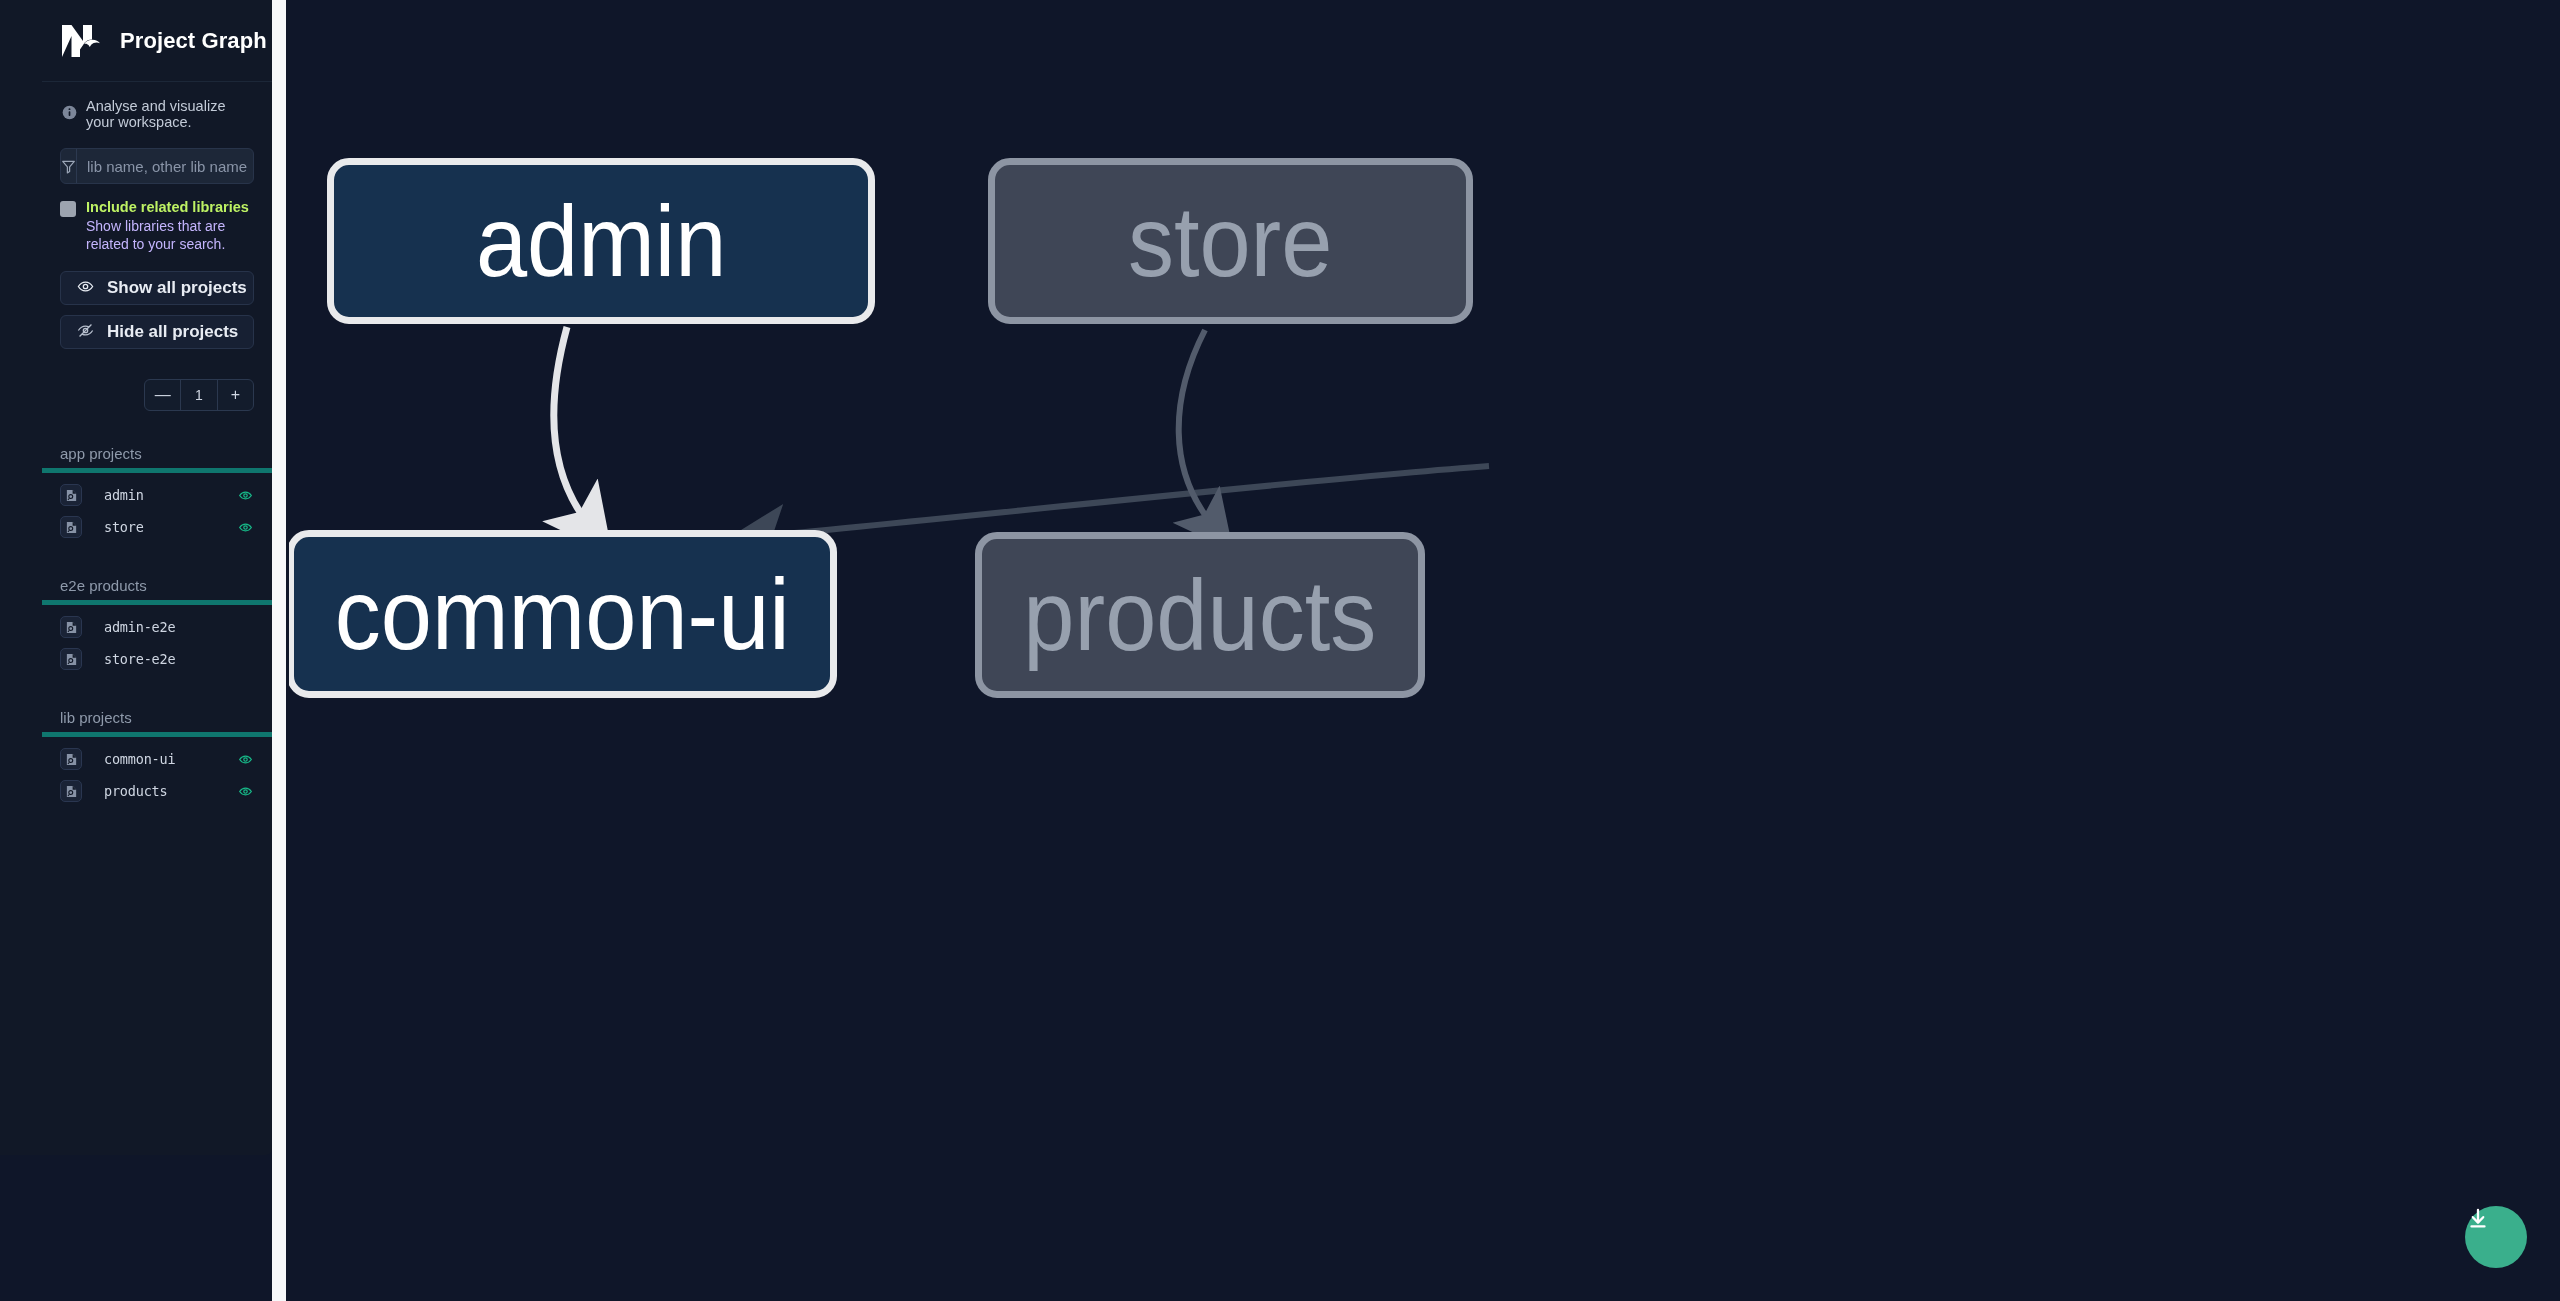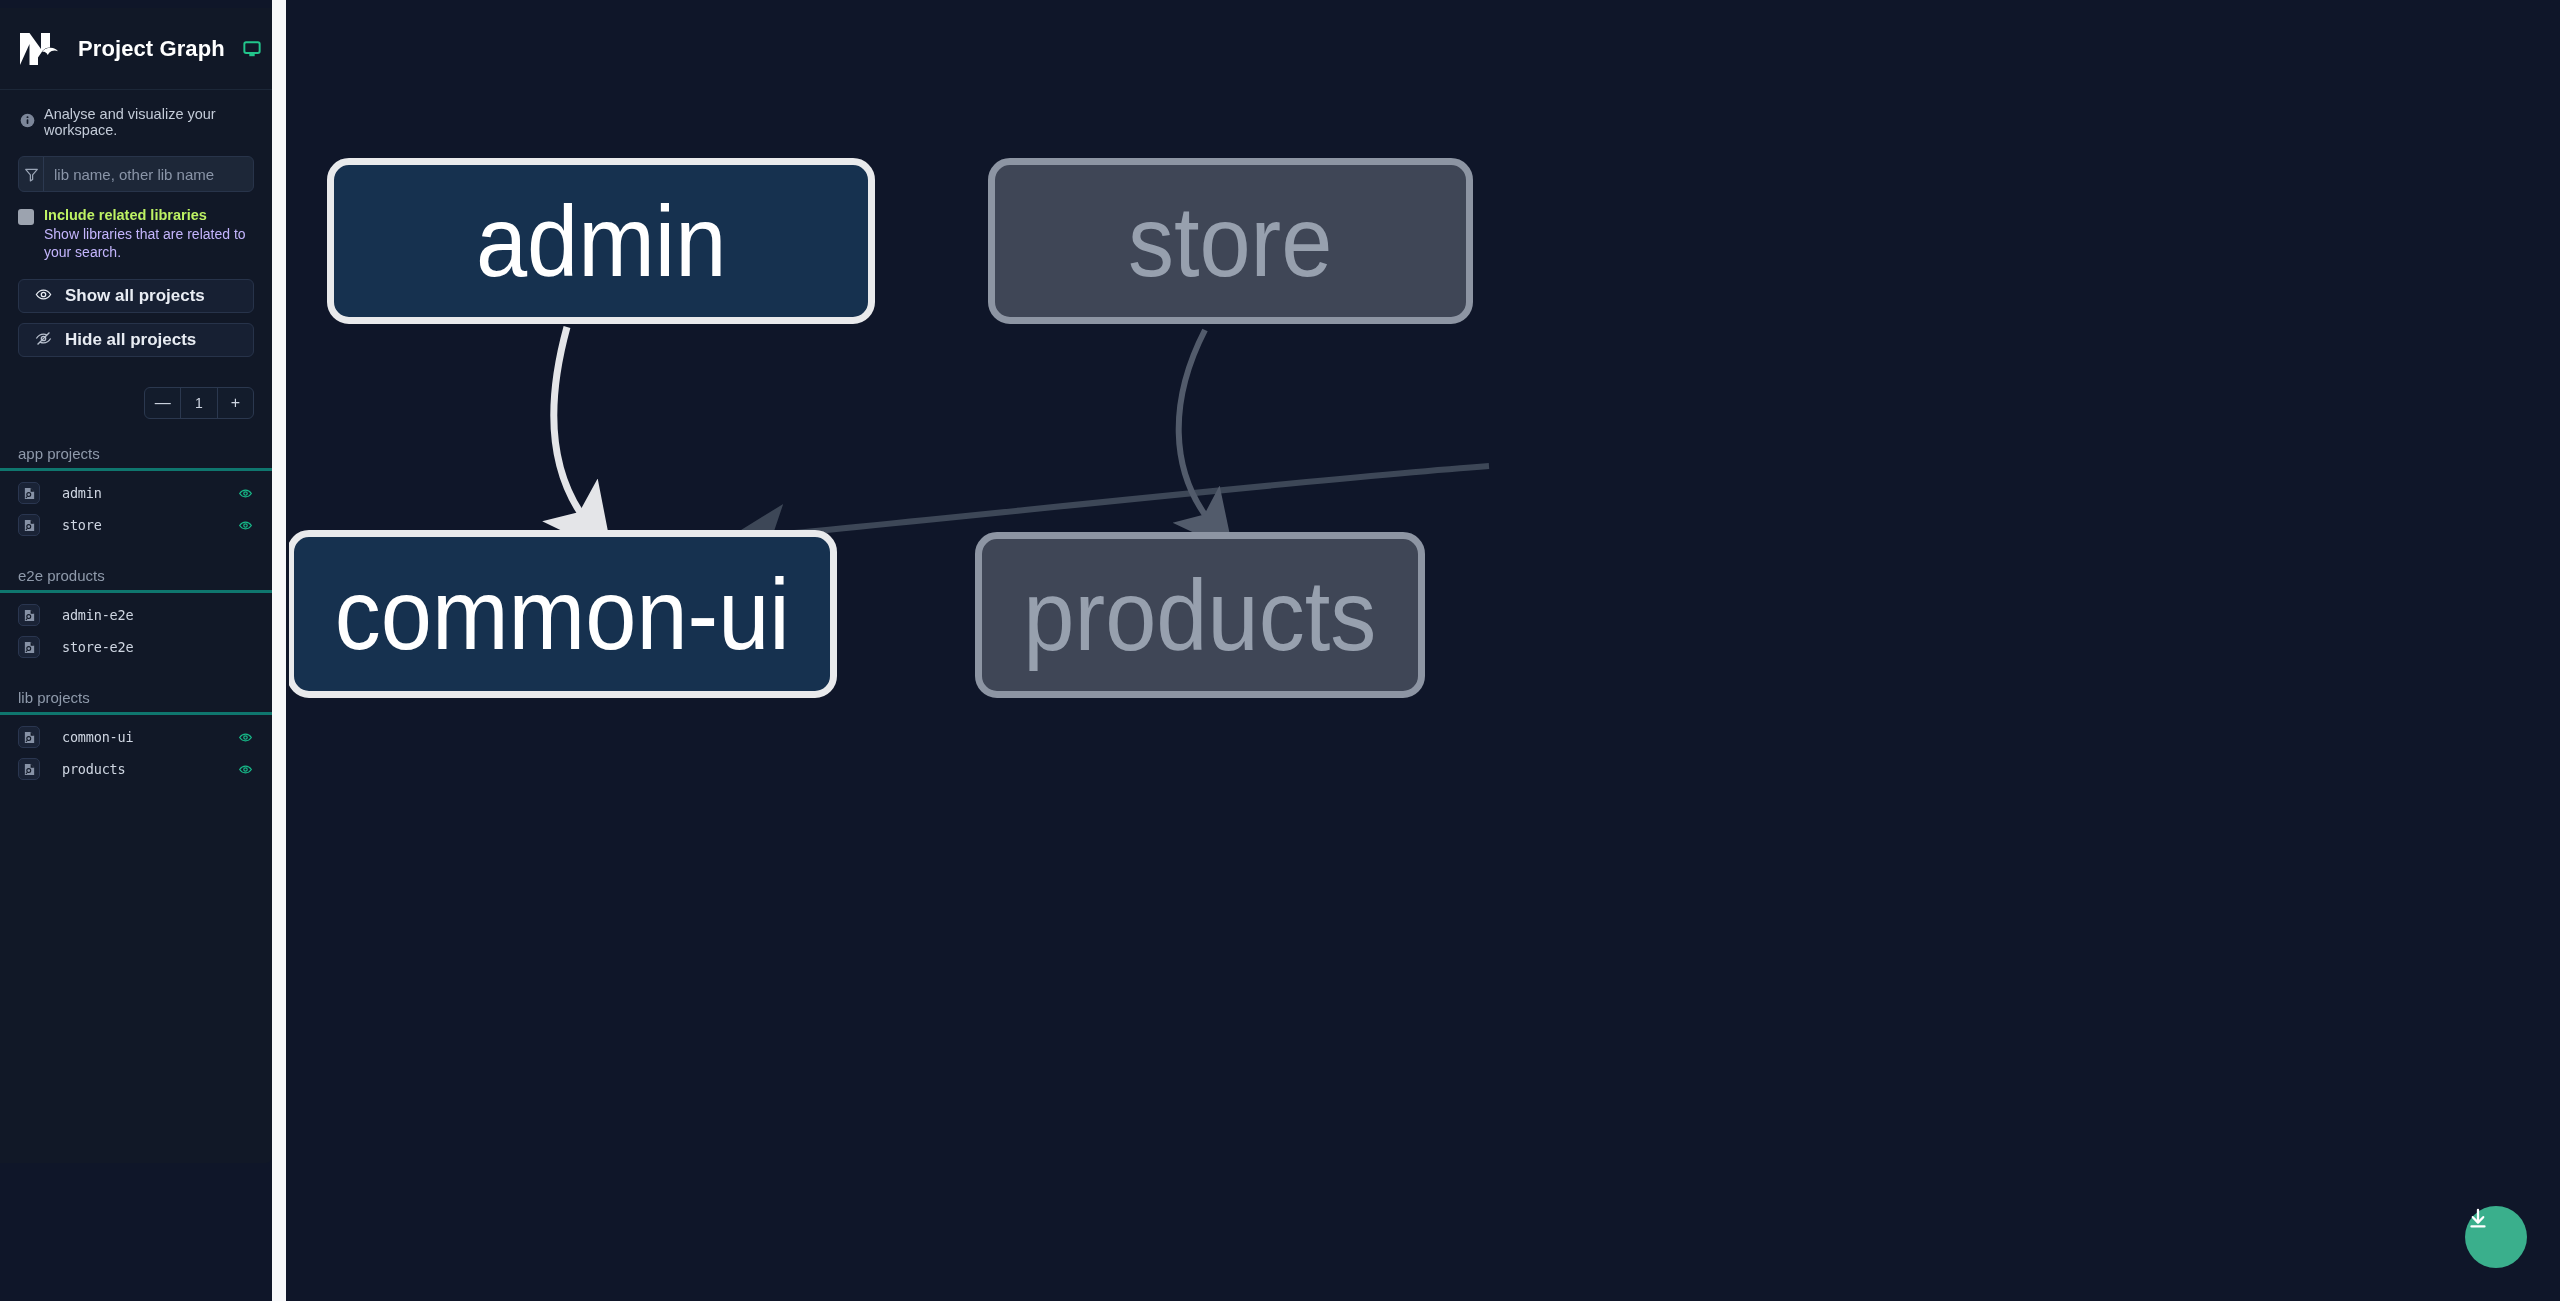--- a/index.html
+++ b/index.html
@@ -6,26 +6,27 @@
   html, body {
     width: 2560px; height: 1301px;
     background: #0f172a;
     font-family: "Liberation Sans", sans-serif;
     overflow: hidden;
   }
   #root { position: relative; width: 2560px; height: 1301px; background: #0f1629; }
 
   
   #sidebar {
-    position: absolute; left: 0; top: 8px;
+    position: absolute; left: 0; top: 0;
     width: 272px; height: 1155px;
     background: #111827;
     border-radius: 0 0 6px 0;
     overflow: hidden;
     z-index: 5;
+    padding-left: 42px;
   }
   #sidebar-scrollbar {
     position: absolute; left: 272px; top: 0;
     width: 14px; height: 1301px;
     background: #f7f8fa;
     z-index: 6;
   }
   #sidebar-edge {
     position: absolute; left: 286px; top: 0;
     width: 3px; height: 1301px;
@@ -110,22 +111,22 @@
   }
   .stepper > div {
     flex: 1; display:flex; align-items:center; justify-content:center;
     color: #cfd6e2; font-size: 16px; cursor: pointer;
   }
   .stepper .mid { border-left: 1px solid #2b384f; border-right: 1px solid #2b384f; font-size: 14px; cursor: default;}
 
   .grp-head {
     color: #8f9aab; font-size: 15px;
     padding: 0 18px 6px 18px;
-    border-bottom: 3px solid #0f766e;
-    margin: 4px 0 6px 0;
+    border-bottom: 5px solid #0f766e;
+    margin: 12px 0 6px 0;
   }
   .grp-wrap { padding-top: 22px; }
   .proj-row {
     display: flex; align-items: center;
     height: 32px; padding: 0 18px;
     cursor: pointer;
   }
   .proj-icon {
     width: 22px; height: 22px; flex: 0 0 auto;
     border: 1px solid #2a3650; border-radius: 5px;

